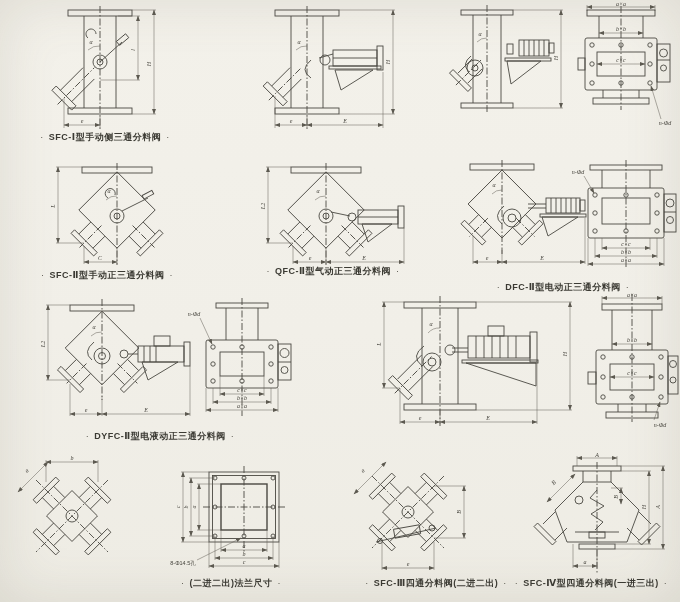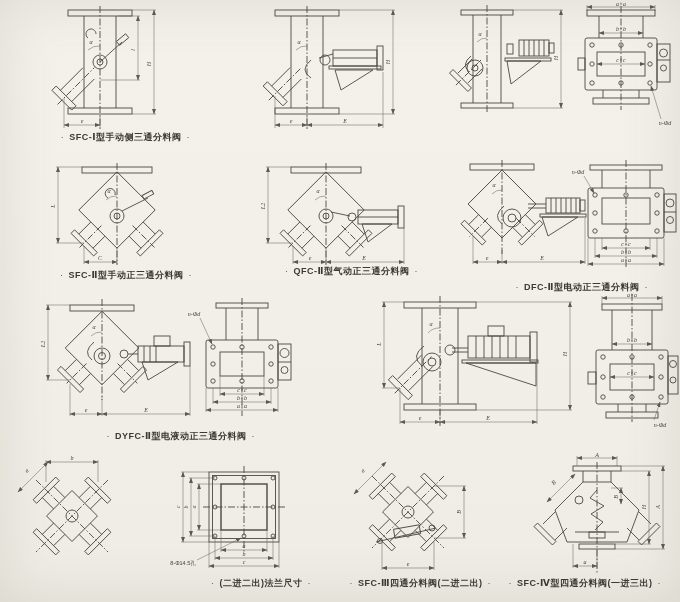--- a/index.html
+++ b/index.html
@@ -11,21 +11,21 @@
   .fig line,.fig path,.fig rect,.fig circle,.fig polygon,.fig polyline{
     fill:none;stroke:#4a4842;stroke-width:.9;stroke-linejoin:miter}
   .fig .dimln,.fig .ext{stroke:#615d55;stroke-width:.5}
   .fig .ldr{stroke:#615d55;stroke-width:.5}
   .dimln{marker-start:url(#arr);marker-end:url(#arr)}
   .ldr{marker-end:url(#arr)}
   .cl{stroke:#8d897d;stroke-width:.45;stroke-dasharray:7 2 1.5 2}
   .fig text{fill:#46443d;stroke:none;font:italic 6px "Liberation Serif","DejaVu Serif",serif;text-anchor:middle}
   .fig text.zh{font:5.5px "Liberation Sans","DejaVu Sans",sans-serif;font-style:normal}
   .cap{position:absolute;font-weight:bold;font-size:9px;color:#3b3a33;
-    text-align:right;letter-spacing:.5px;white-space:nowrap}
+    text-align:center;letter-spacing:.5px;white-space:nowrap}
   .cap .b{font-weight:normal;margin:0 5px;color:#55524a}
 </style>
 </head>
 <body>
 
 <div class="sheet">
 
 <svg width="0" height="0" style="position:absolute">
   <defs>
     <marker id="arr" markerWidth="6" markerHeight="5" refX="5" refY="2" orient="auto-start-reverse" markerUnits="userSpaceOnUse">
@@ -598,17 +598,17 @@
     <text x="131" y="55" transform="rotate(-90 131 55)">H</text>
     <path class="ext" d="M106,14 H150 M100,97 H150"></path>
     <line class="dimln" x1="148" y1="14" x2="148" y2="97"></line>
     <text x="145" y="55" transform="rotate(-90 145 55)">A</text>
     <path class="ext" d="M58,92 V116 M82,97 V116"></path>
     <line class="dimln" x1="58" y1="114" x2="82" y2="114"></line>
     <text x="70" y="112">a</text>
   </g>
 </svg>
 
-<div class="cap" style="left:176px;top:577px;width:140px"><span class="b">·</span><span>(二进二出)法兰尺寸</span><span class="b">·</span></div>
-<div class="cap" style="left:326px;top:577px;width:170px"><span class="b">·</span><span>SFC-Ⅲ四通分料阀(二进二出)</span><span class="b">·</span></div>
-<div class="cap" style="left:488px;top:577px;width:178px"><span class="b">·</span><span>SFC-Ⅳ型四通分料阀(一进三出)</span><span class="b">·</span></div>
+<div class="cap" style="left:161px;top:577px;width:140px"><span class="b">·</span><span>(二进二出)法兰尺寸</span><span class="b">·</span></div>
+<div class="cap" style="left:351px;top:577px;width:170px"><span class="b">·</span><span>SFC-Ⅲ四通分料阀(二进二出)</span><span class="b">·</span></div>
+<div class="cap" style="left:502px;top:577px;width:178px"><span class="b">·</span><span>SFC-Ⅳ型四通分料阀(一进三出)</span><span class="b">·</span></div>
 
 </div>
 
 </body></html>

